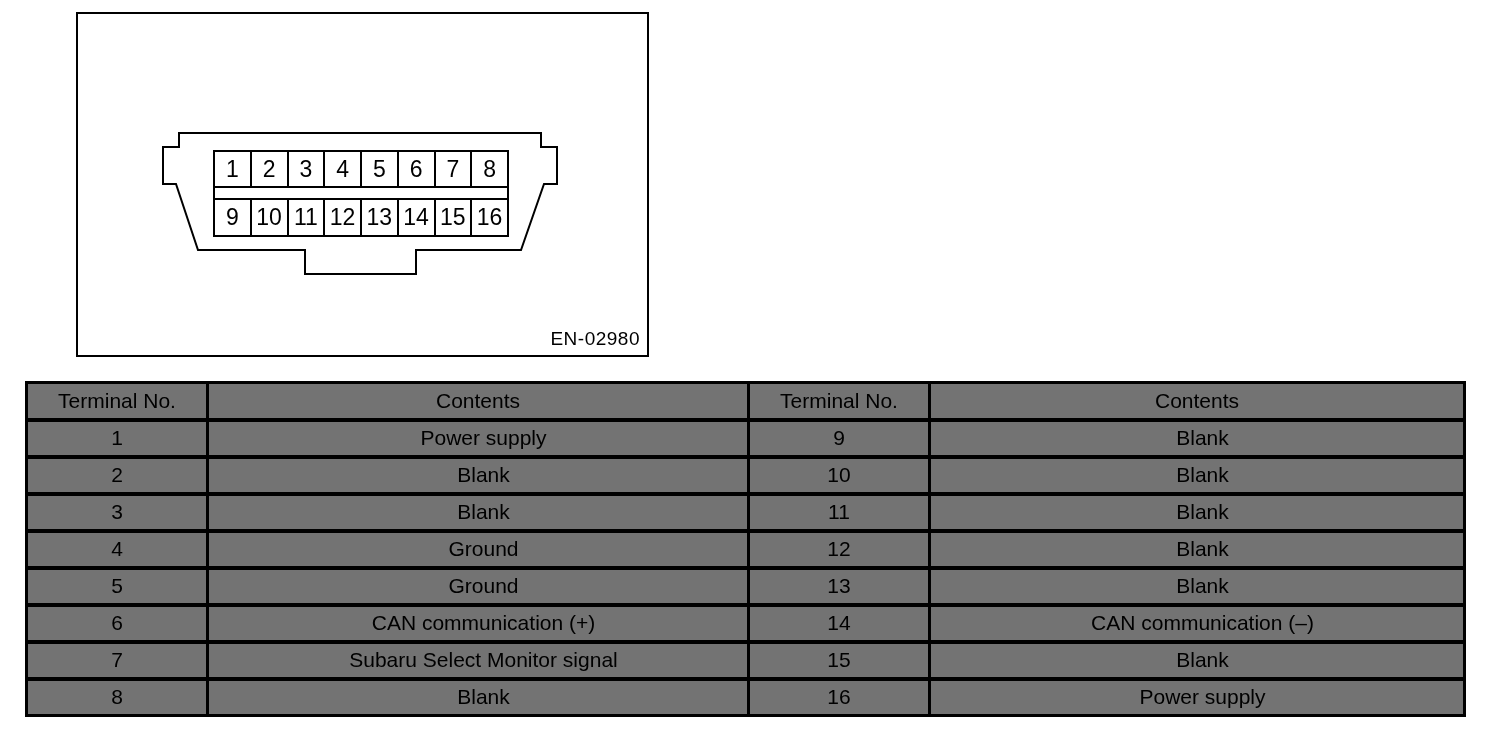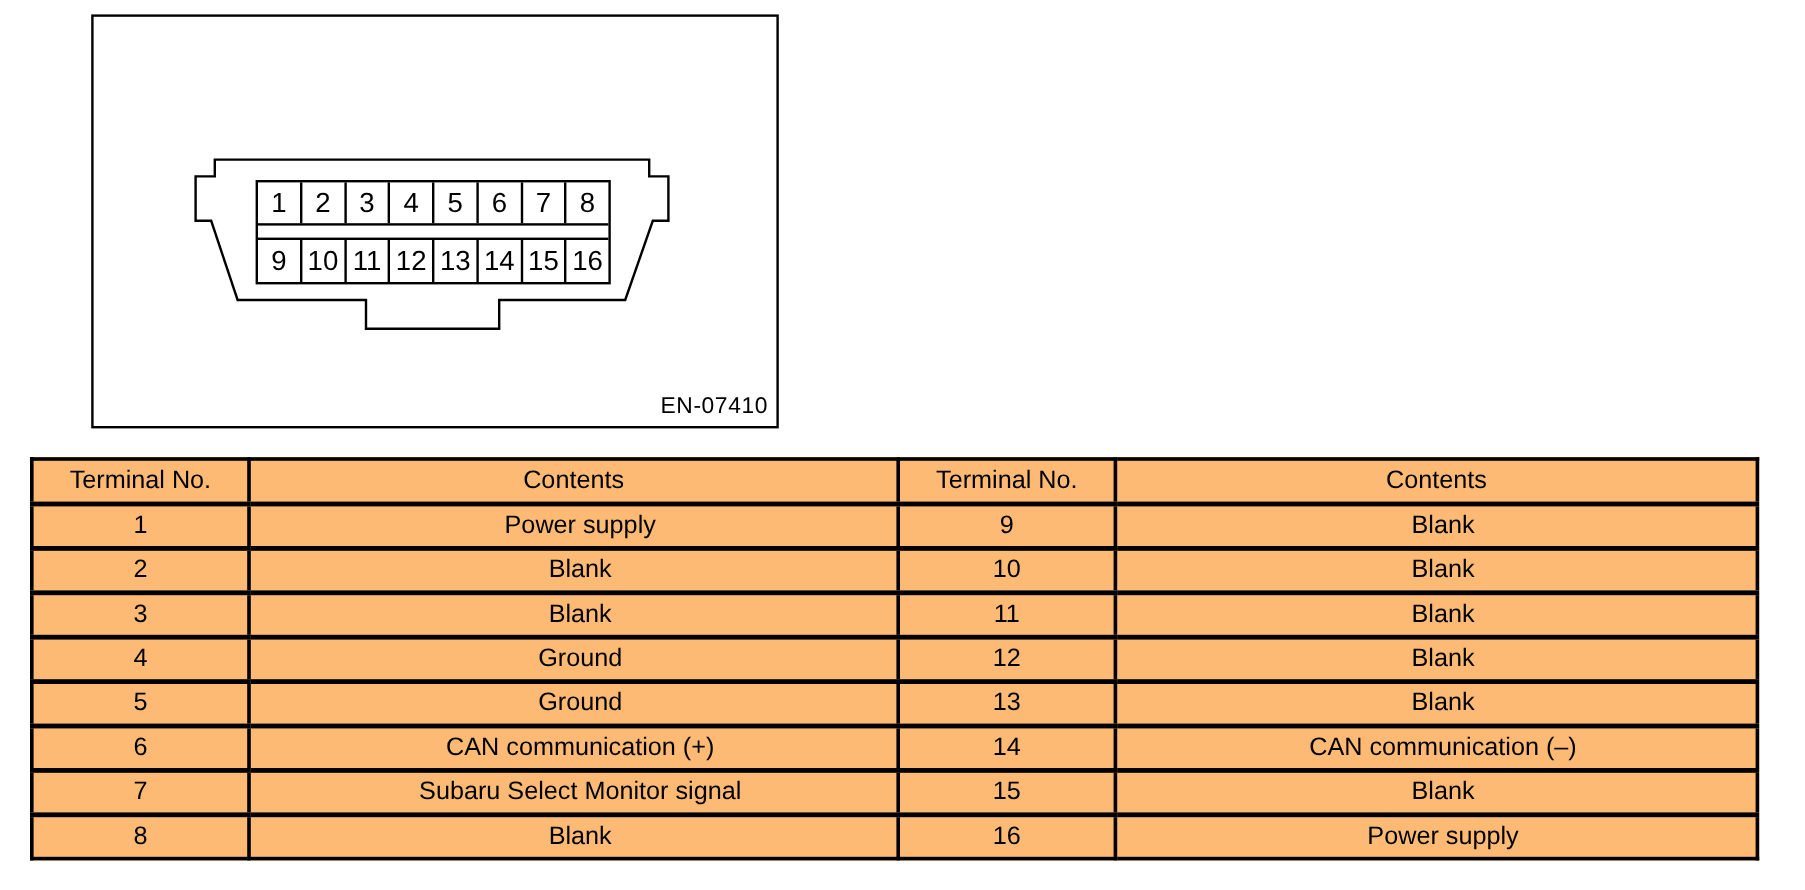--- a/index.html
+++ b/index.html
@@ -66,21 +66,21 @@
   }
 
   
   table.terminal-table {
     position: absolute;
     left: 25px;
     top: 381px;
     width: 1438px;
     border-collapse: collapse;
     table-layout: fixed;
-    background: #fdba74;
+    background: #737373;
   }
   .terminal-table th,
   .terminal-table td {
     border: 3px solid #000;
     font-size: 21px;
     font-weight: normal;
     overflow: hidden;
     white-space: nowrap;
   }
   .terminal-table thead tr { height: 37px; }
@@ -115,21 +115,21 @@
       <div class="pin-cell">10</div>
       <div class="pin-cell">11</div>
       <div class="pin-cell">12</div>
       <div class="pin-cell">13</div>
       <div class="pin-cell">14</div>
       <div class="pin-cell">15</div>
       <div class="pin-cell">16</div>
     </div>
   </div>
 
-  <div class="figure-label">EN-07410</div>
+  <div class="figure-label">EN-02980</div>
 </div>
 
 <table class="terminal-table">
   <colgroup>
     <col style="width:181px">
     <col style="width:541px">
     <col style="width:181px">
     <col style="width:535px">
   </colgroup>
   <thead>

